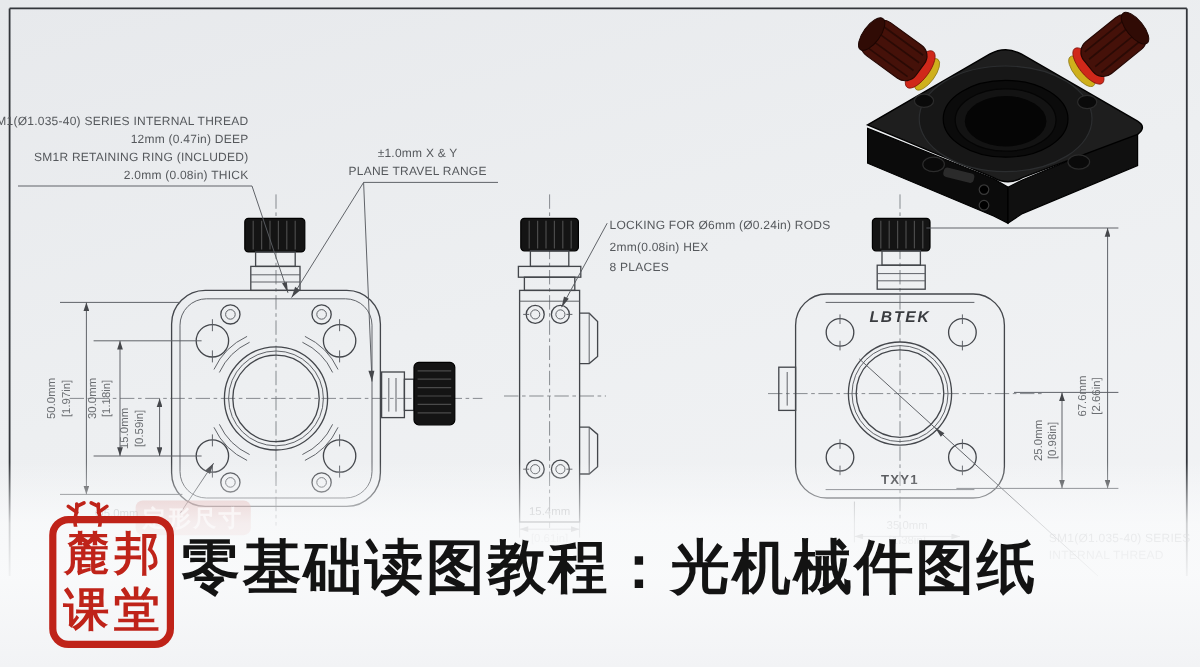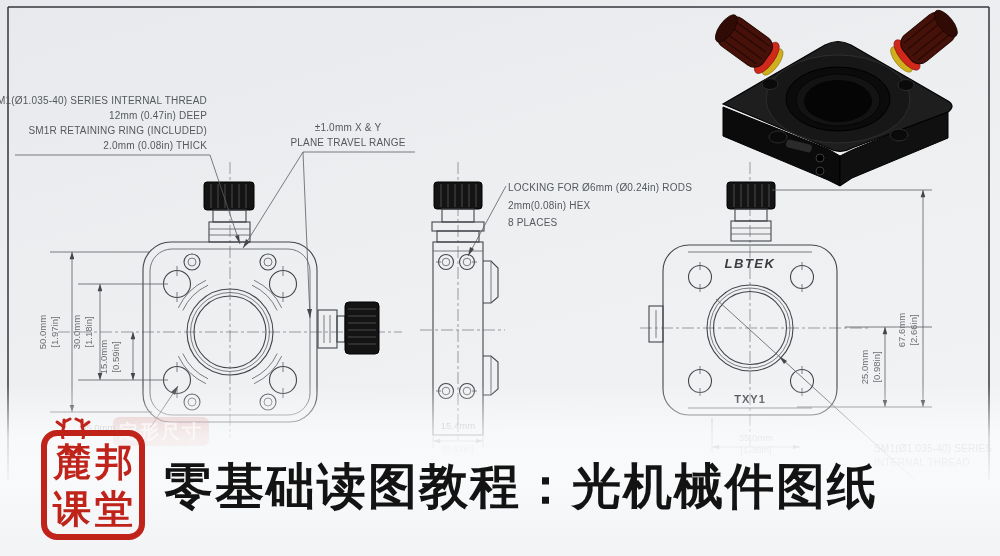--- a/index.html
+++ b/index.html
@@ -30,21 +30,21 @@
     font:700 19px "Liberation Sans",sans-serif;display:flex;align-items:center;
     justify-content:center;letter-spacing:2px;opacity:.8;}
   
   .stamp{position:absolute;left:41px;top:430px;width:104px;height:110px;z-index:5;
     border:6px solid #bf2319;border-radius:16px;box-sizing:border-box;
     display:grid;grid-template-columns:1fr 1fr;align-items:center;justify-items:center;
     padding:2px 4px;}
   .stamp span{font:900 38px/1 "Liberation Sans",sans-serif;color:#bf2319;}
   .antlers{position:absolute;left:6px;top:-19px;}
   
-  .title{position:absolute;left:151px;top:444px;z-index:6;margin:13px;
+  .title{position:absolute;left:151px;top:444px;z-index:6;margin:0;
     font:900 49px/1.2 "Liberation Sans",sans-serif;color:#131313;letter-spacing:2px;
     white-space:nowrap;}
 </style>
 </head>
 <body>
 
 <div class="stage">
 
 <svg width="1000" height="556" viewBox="0 0 1000 556">
   <defs>

